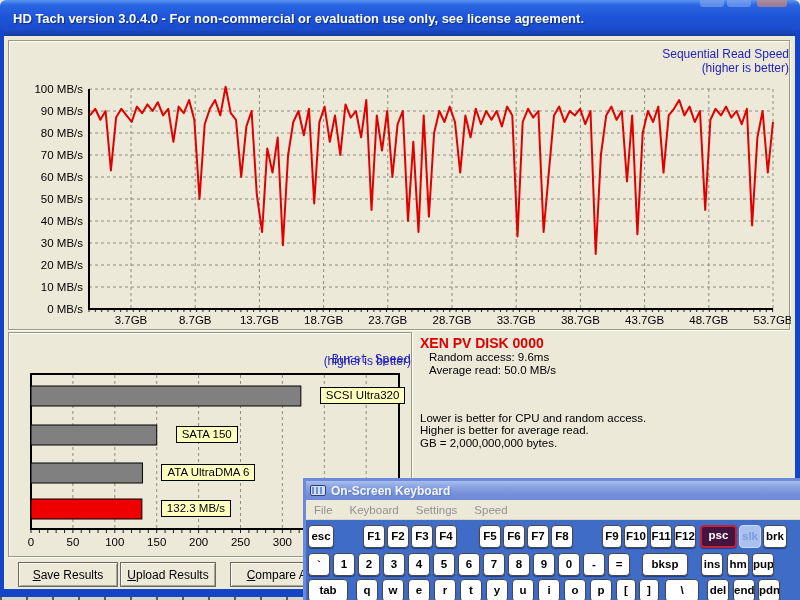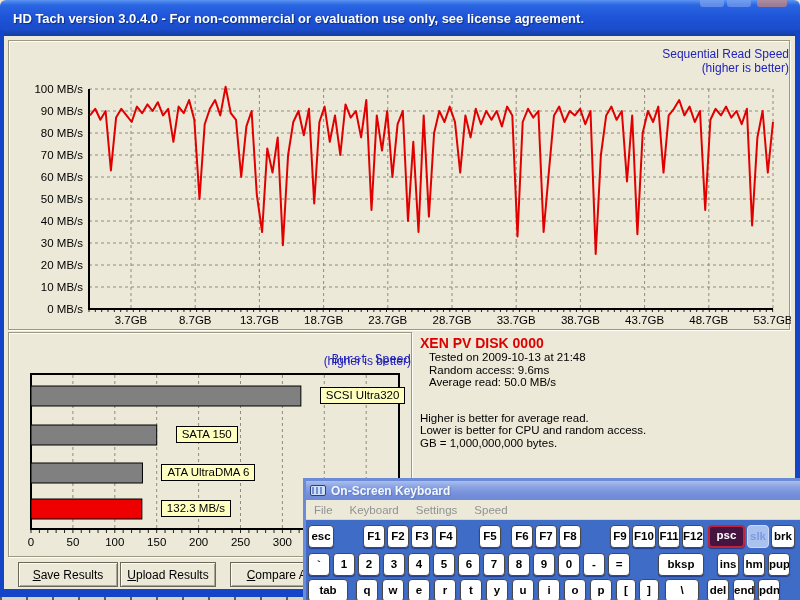--- a/index.html
+++ b/index.html
@@ -305,28 +305,27 @@
         </svg></div>
   <div class="bar-tag" style="left: 310.836px; top: 54px; background: rgb(255, 255, 192);">SCSI Ultra320</div>
       <div class="bar-tag" style="left: 166.7px; top: 93px; background: rgb(255, 255, 192);">SATA 150</div>
       <div class="bar-tag" style="left: 152.454px; top: 131px; background: rgb(255, 255, 192);">ATA UltraDMA 6</div>
       <div class="bar-tag" style="left: 151.867px; top: 167px; background: rgb(255, 255, 192);">132.3 MB/s</div>
     </div>
 
   <div id="info-panel">
     <div id="disk-name">XEN PV DISK 0000</div>
     <div id="info-details">
-        <div>Tested on 2009-10-13 at 21:48</div>
         <div>Random access: 9.6ms</div>
         <div>Average read: 50.0 MB/s</div>
       </div>
     <div id="info-notes">
+        <div>Lower is better for CPU and random access.</div>
         <div>Higher is better for average read.</div>
-        <div>Lower is better for CPU and random access.</div>
-        <div>GB = 1,000,000,000 bytes.</div>
+        <div>GB = 2,000,000,000 bytes.</div>
       </div>
   </div>
 
   <div id="btn-row">
       <button class="xp-btn" style="left: 18px; width: 100px;"><u>S</u>ave Results</button>
       <button class="xp-btn" style="left: 120px; width: 96px;"><u>U</u>pload Results</button>
       <button class="xp-btn" style="left: 230px; width: 100px;"><u>C</u>ompare An</button>
     </div>
 
   <div class="b-left"></div>
@@ -346,21 +345,21 @@
         <span>Speed</span>
       </div>
     <div id="osk-keys">
         <div class="krow r1">
           <div class="key" style="width: 26px; margin-left: 0px;">esc</div>
           <div class="key" style="width: 22px; margin-left: 29px;">F1</div>
           <div class="key" style="width: 22px; margin-left: 2px;">F2</div>
           <div class="key" style="width: 22px; margin-left: 2px;">F3</div>
           <div class="key" style="width: 22px; margin-left: 2px;">F4</div>
           <div class="key" style="width: 22px; margin-left: 22px;">F5</div>
-          <div class="key" style="width: 22px; margin-left: 10px;">F6</div>
+          <div class="key" style="width: 22px; margin-left: 2px;">F6</div>
           <div class="key" style="width: 22px; margin-left: 2px;">F7</div>
           <div class="key" style="width: 22px; margin-left: 2px;">F8</div>
           <div class="key" style="width: 20px; margin-left: 29px;">F9</div>
           <div class="key" style="width: 24px; margin-left: 2px;">F10</div>
           <div class="key" style="width: 22px; margin-left: 2px;">F11</div>
           <div class="key" style="width: 22px; margin-left: 2px;">F12</div>
           <div class="key pressed" style="width: 37px; margin-left: 4px;">psc</div>
           <div class="key locked" style="width: 22px; margin-left: 2px;">slk</div>
           <div class="key" style="width: 24px; margin-left: 2px;">brk</div>
         </div>
@@ -371,21 +370,21 @@
           <div class="key" style="width: 22px; margin-left: 3px;">3</div>
           <div class="key" style="width: 22px; margin-left: 3px;">4</div>
           <div class="key" style="width: 22px; margin-left: 3px;">5</div>
           <div class="key" style="width: 22px; margin-left: 3px;">6</div>
           <div class="key" style="width: 22px; margin-left: 3px;">7</div>
           <div class="key" style="width: 22px; margin-left: 3px;">8</div>
           <div class="key" style="width: 22px; margin-left: 3px;">9</div>
           <div class="key" style="width: 22px; margin-left: 3px;">0</div>
           <div class="key" style="width: 22px; margin-left: 3px;">-</div>
           <div class="key" style="width: 22px; margin-left: 3px;">=</div>
-          <div class="key" style="width: 46px; margin-left: 28px;">bksp</div>
+          <div class="key" style="width: 46px; margin-left: 12px;">bksp</div>
           <div class="key" style="width: 22px; margin-left: 13px;">ins</div>
           <div class="key" style="width: 22px; margin-left: 4px;">hm</div>
           <div class="key" style="width: 22px; margin-left: 3px;">pup</div>
         </div>
         <div class="krow r3">
           <div class="key" style="width: 40px; margin-left: 0px;">tab</div>
           <div class="key" style="width: 22px; margin-left: 8px;">q</div>
           <div class="key" style="width: 22px; margin-left: 4px;">w</div>
           <div class="key" style="width: 22px; margin-left: 4px;">e</div>
           <div class="key" style="width: 22px; margin-left: 4px;">r</div>

